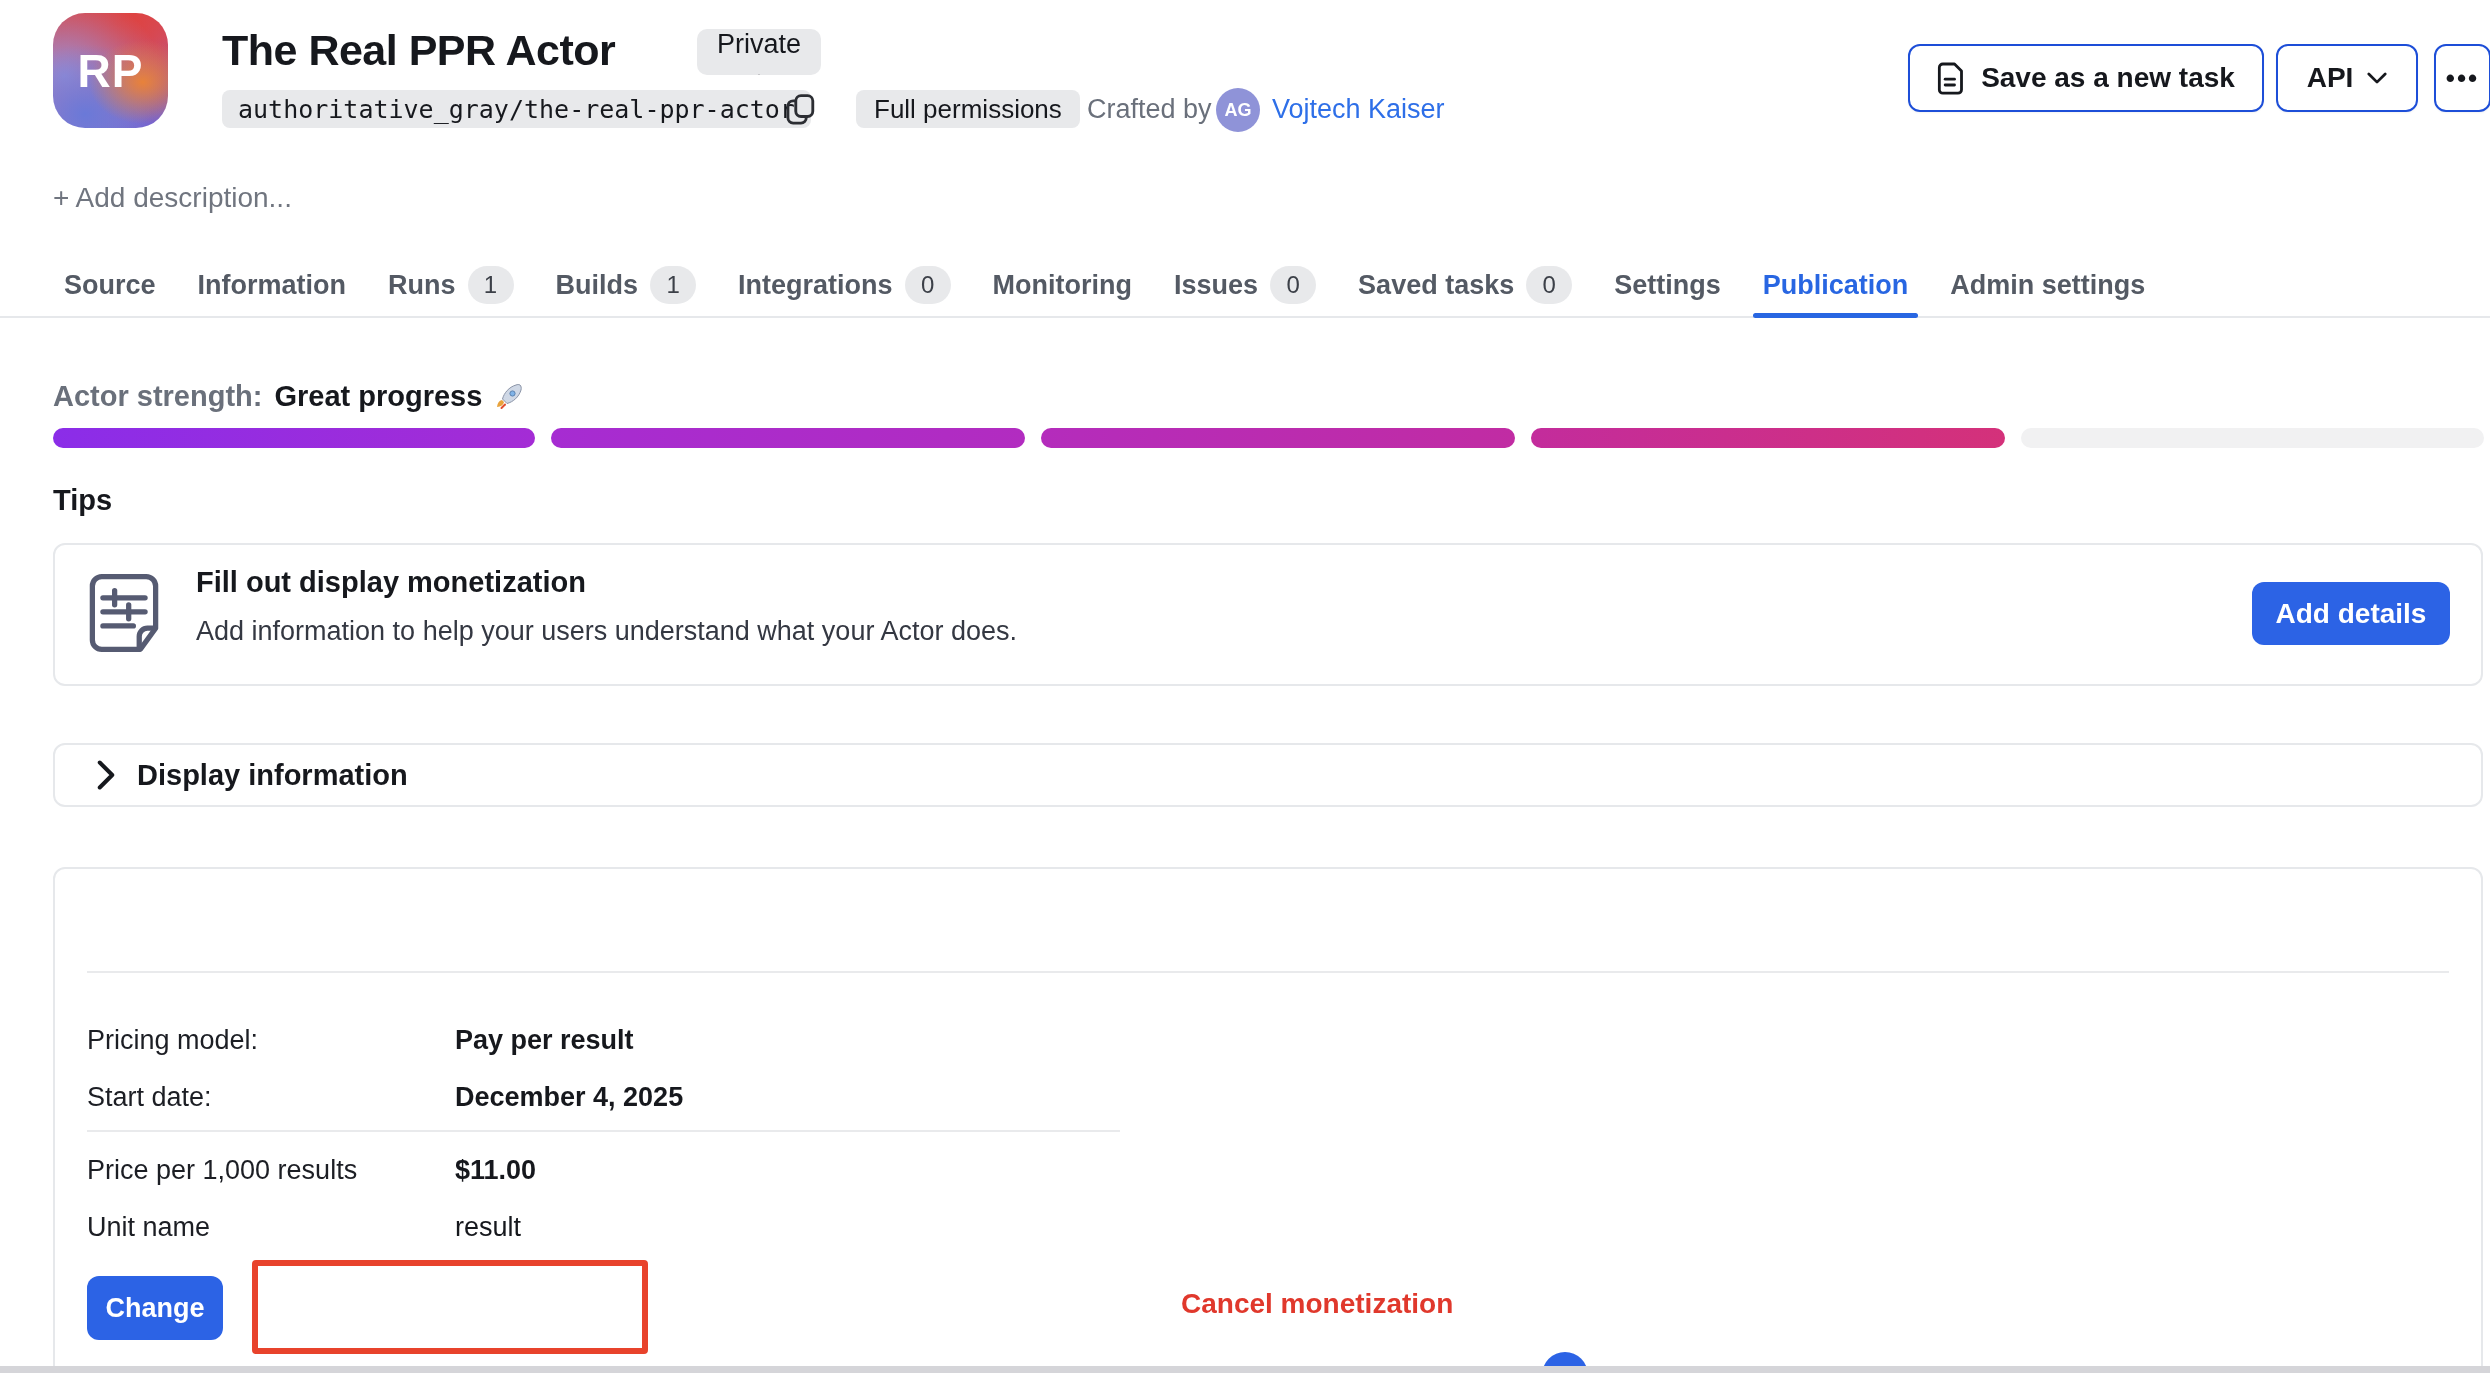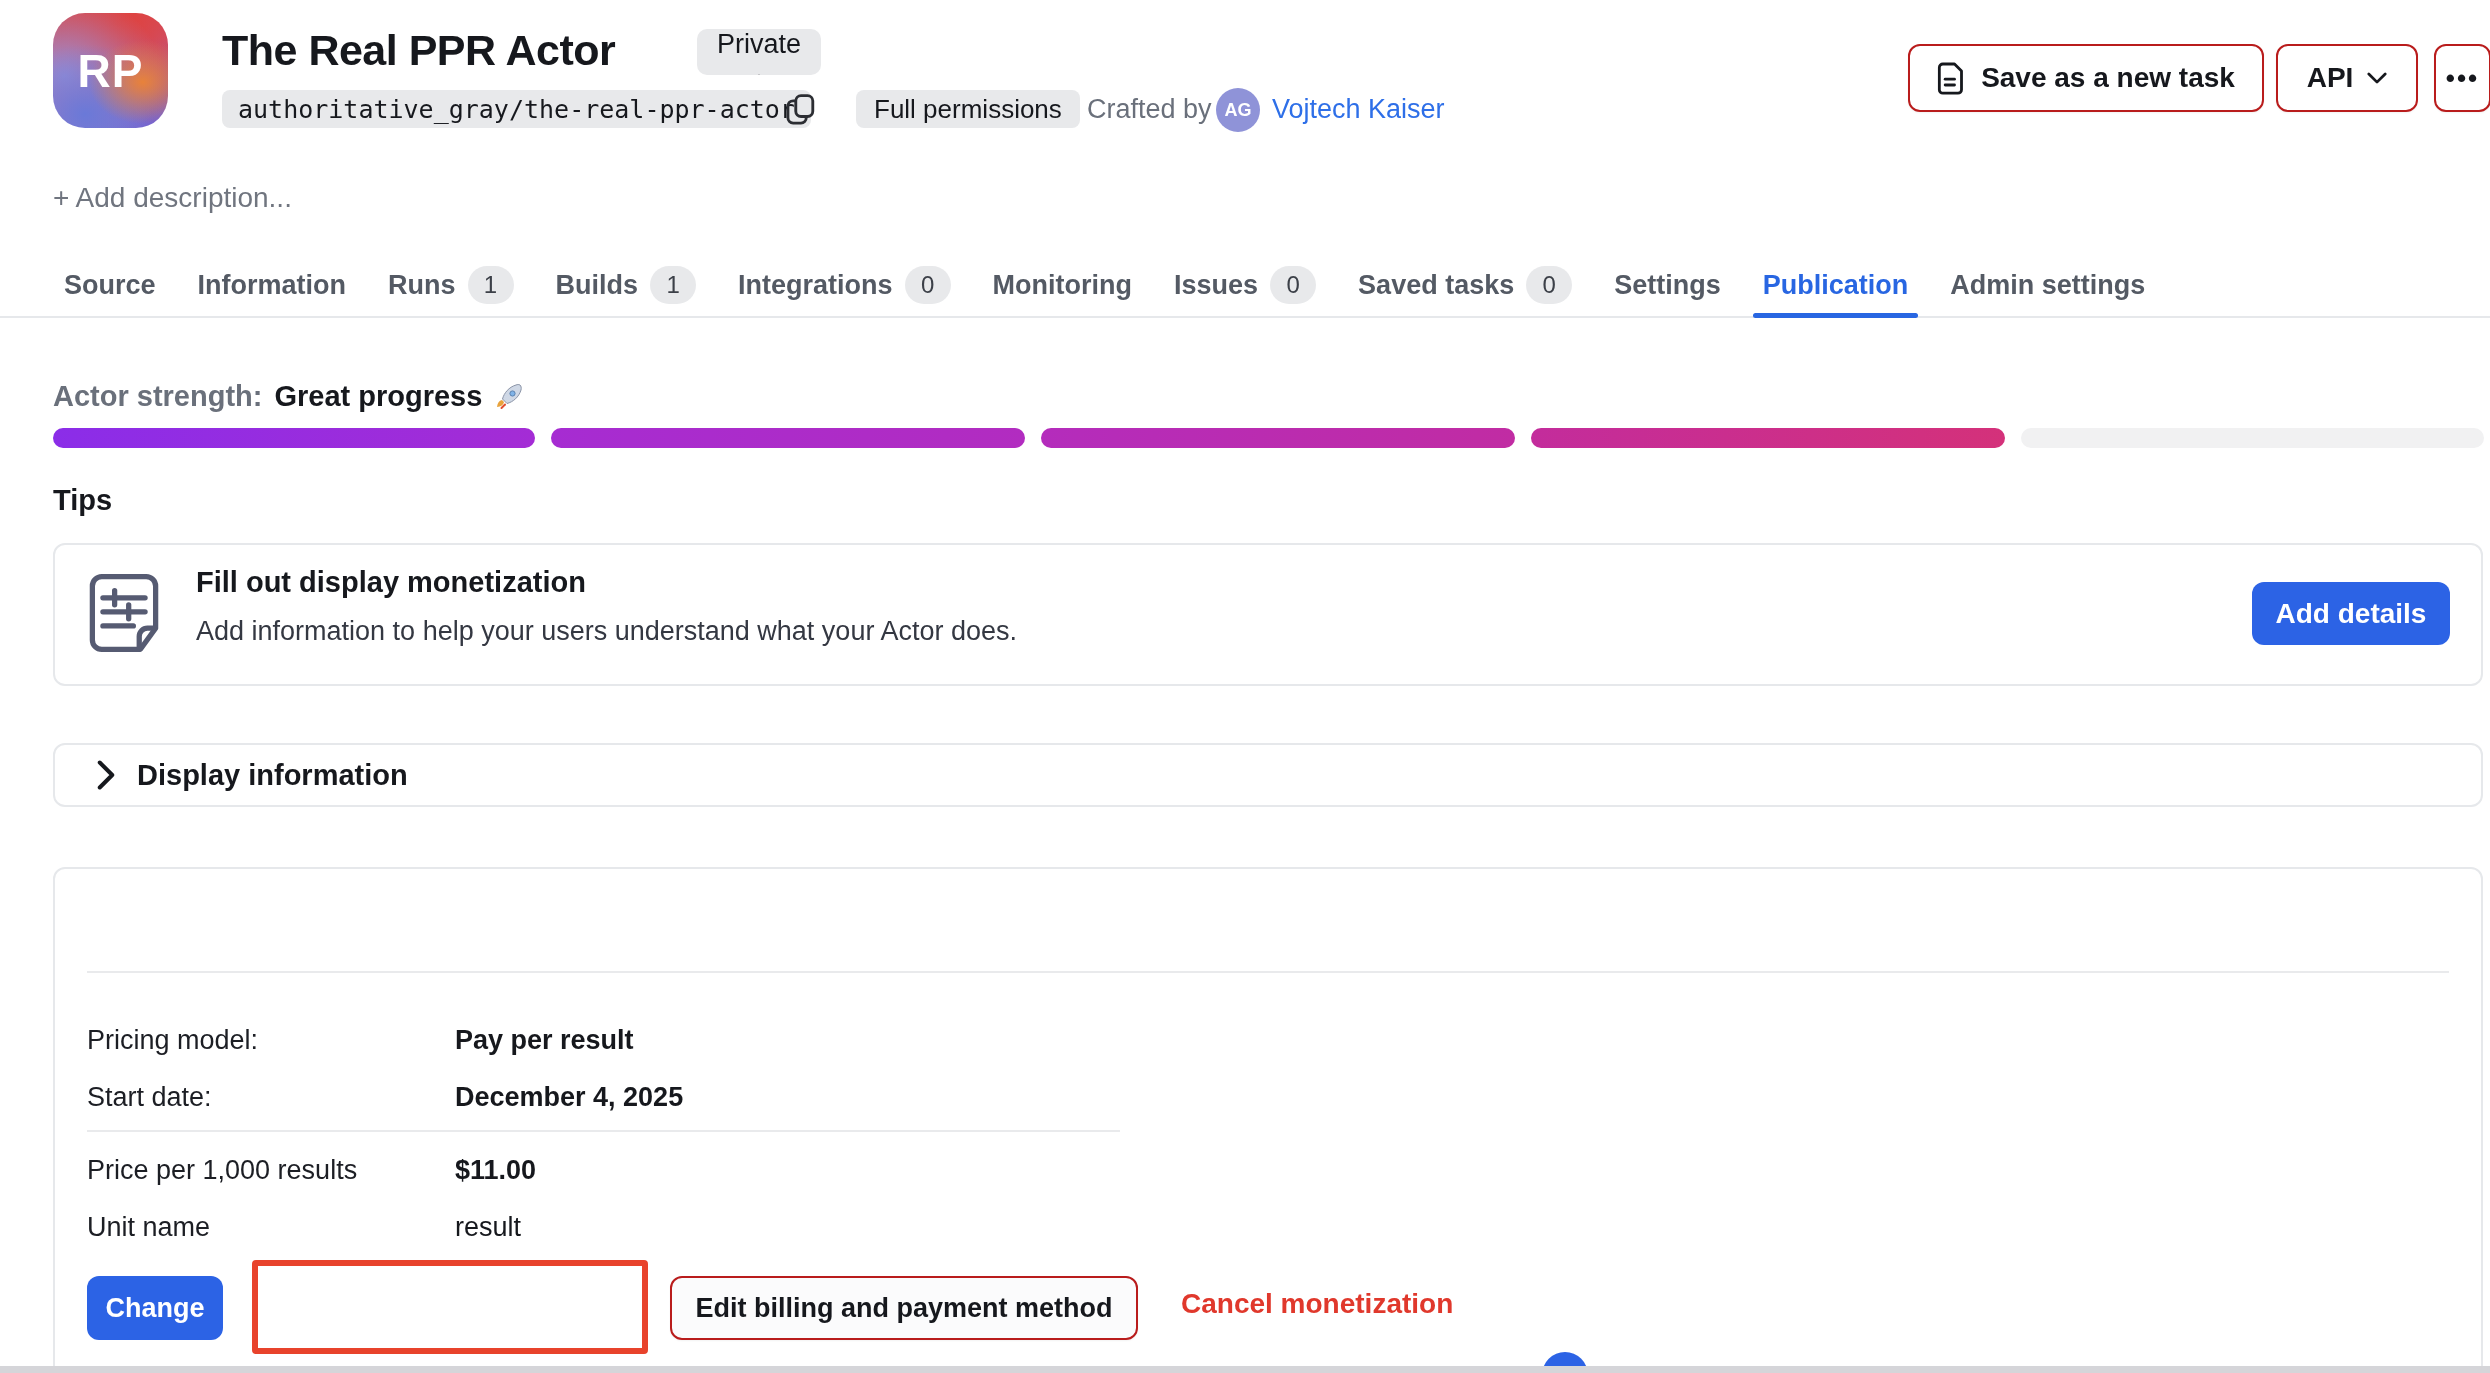--- a/index.html
+++ b/index.html
@@ -21,21 +21,21 @@
   .chip{background:#e8e9eb;border-radius:10px;display:inline-flex;align-items:center;justify-content:center;flex-direction:column;}
   .visibility{left:697px;top:29px;height:46px;padding:0 20px;font-size:27px;gap:14px;cursor:pointer;}
   .code-chip{left:222px;top:90px;height:38px;padding:0 16px;border-radius:8px;
     font-family:"DejaVu Sans Mono","Liberation Mono",monospace;font-size:25px;}
   .copy-btn{left:783px;top:92px;width:36px;height:36px;cursor:pointer;display:flex;align-items:center;justify-content:center;}
   .perm-chip{left:856px;top:90px;height:38px;padding:0 18px;border-radius:8px;font-size:26px;}
   .crafted{left:1087px;top:94px;font-size:27px;color:#6a707b;}
   .avatar{left:1216px;top:88px;width:44px;height:44px;border-radius:50%;background:#8f93d8;
     display:flex;align-items:center;justify-content:center;color:#fff;font-size:18px;font-weight:700;}
   .author{left:1272px;top:94px;font-size:27px;color:#2e6fe8;cursor:pointer;}
-  .btn{display:inline-flex;align-items:center;justify-content:center;border:2px solid #b91c1c;border-radius:12px;
+  .btn{display:inline-flex;align-items:center;justify-content:center;border:2px solid #1d4ed8;border-radius:12px;
     background:#fff;font-size:28px;font-weight:600;color:#16181d;box-shadow:0 1px 2px rgba(0,0,0,.05);cursor:pointer;}
   .save-task{left:1908px;top:44px;width:352px;height:64px;gap:16px;}
   .api-btn{left:2276px;top:44px;width:138px;height:64px;gap:14px;}
   .more-btn{left:2434px;top:44px;width:53px;height:64px;font-size:26px;letter-spacing:2px;}
   .add-desc{left:53px;top:182px;font-size:28px;color:#70757f;cursor:pointer;}
 
   
   .tabs-border{left:0;right:0;top:316px;height:2px;background:#e6e8eb;}
   .tabs{left:64px;top:252px;height:66px;display:flex;gap:42px;align-items:center;justify-content:space-between;}
   .tab{position:relative;display:flex;align-items:center;gap:12px;height:66px;
@@ -223,18 +223,17 @@
   <div class="abs mon-label" style="top:1077px">Start date:</div>
   <div class="abs mon-value w600" style="top:1077px">December 4, 2025</div>
   <div class="abs mon-div2"></div>
   <div class="abs mon-label" style="top:1150px">Price per 1,000 results</div>
   <div class="abs mon-value w700" style="top:1150px">$11.00</div>
   <div class="abs mon-label" style="top:1207px">Unit name</div>
   <div class="abs mon-value" style="top:1207px">result</div>
 
   <button class="abs btn-blue change-btn">Change</button>
   <div class="abs hl-red"></div>
-  <button class="abs btn billing-btn">Edit billing and payment method</button>
   <div class="abs cancel-link">Cancel monetization</div>
 
   <div class="abs chat-dot"></div>
   <div class="abs hscroll"></div>
 </div>
 
 </body></html>

